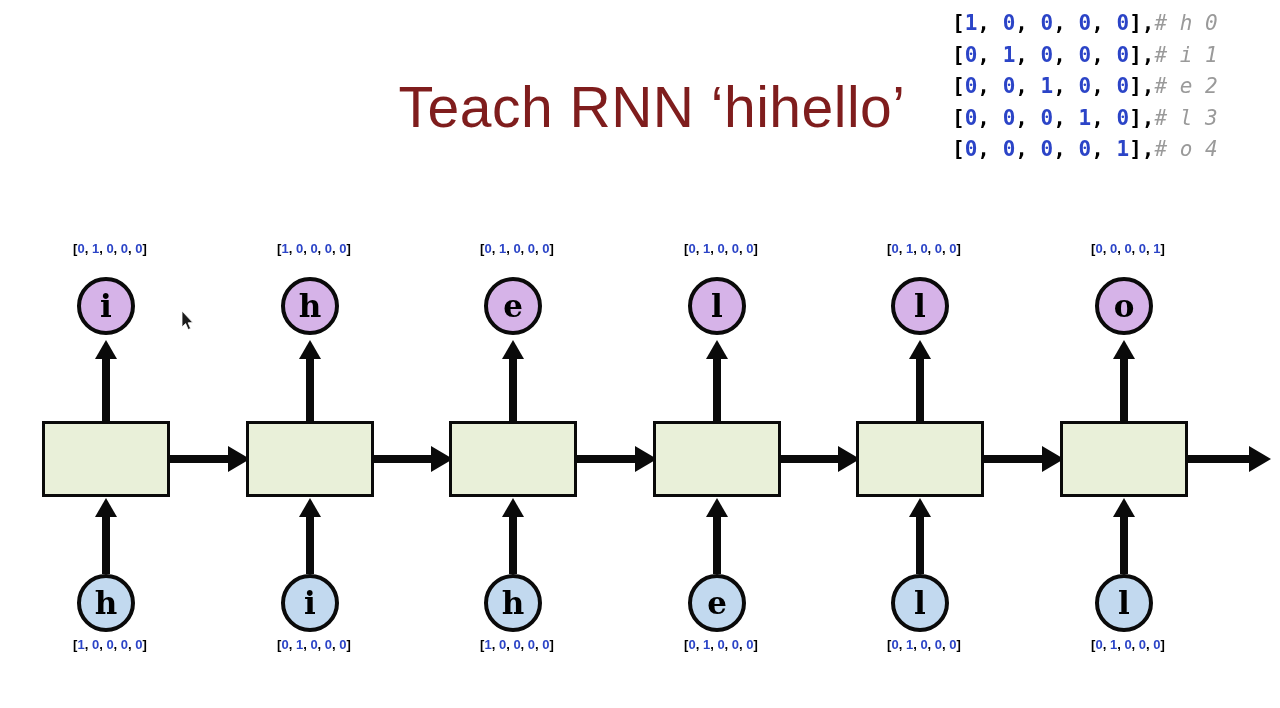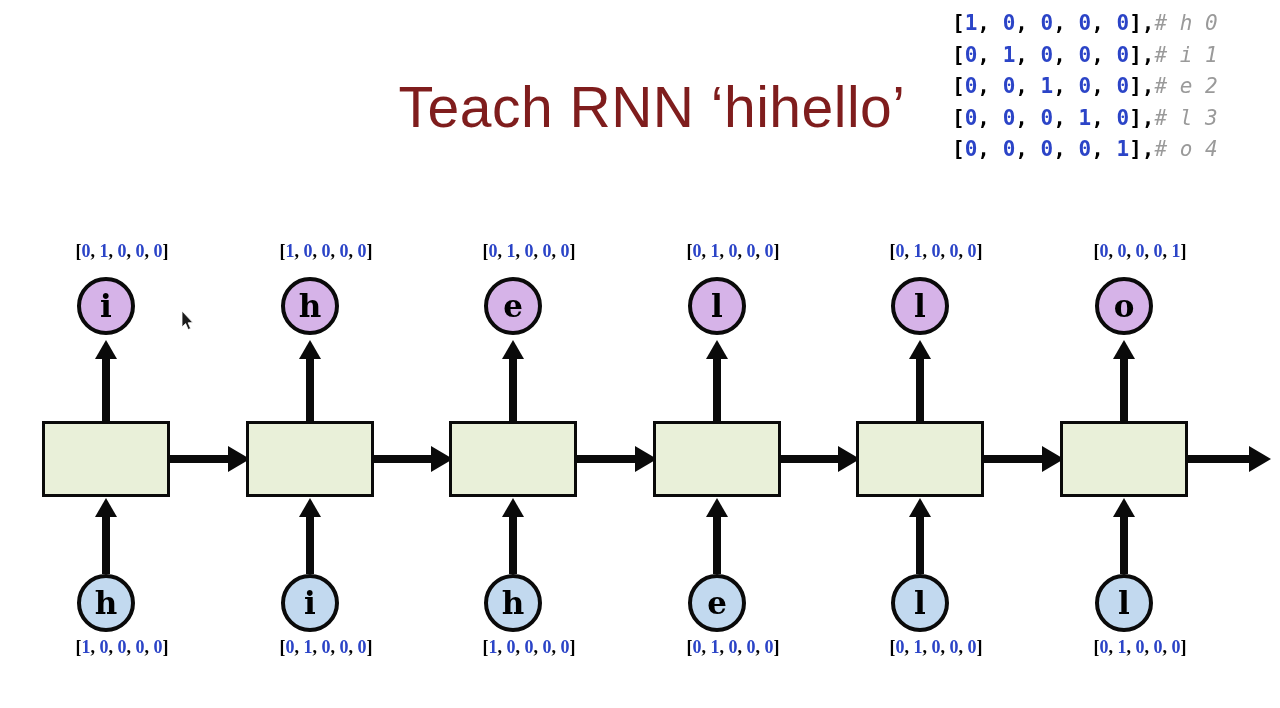--- a/index.html
+++ b/index.html
@@ -58,24 +58,24 @@
     top: 0;
     width: 1280px;
     height: 708px;
   }
 
   .timestep { position: absolute; top: 0; height: 708px; width: 0; }
 
   
   .vec-line {
     position: absolute;
-    left: 16px;
+    left: 4px;
     transform: translateX(-50%);
-    font-family: Liberation Serif, serif;
-    font-size: 18px;
+    font-family: Liberation Sans, sans-serif;
+    font-size: 13px;
     font-weight: 700;
     white-space: pre;
     letter-spacing: 0px;
   }
   .vec-top { top: 241px; }
   .vec-bottom { top: 637px; }
 
   
   .node-circle {
     position: absolute;

